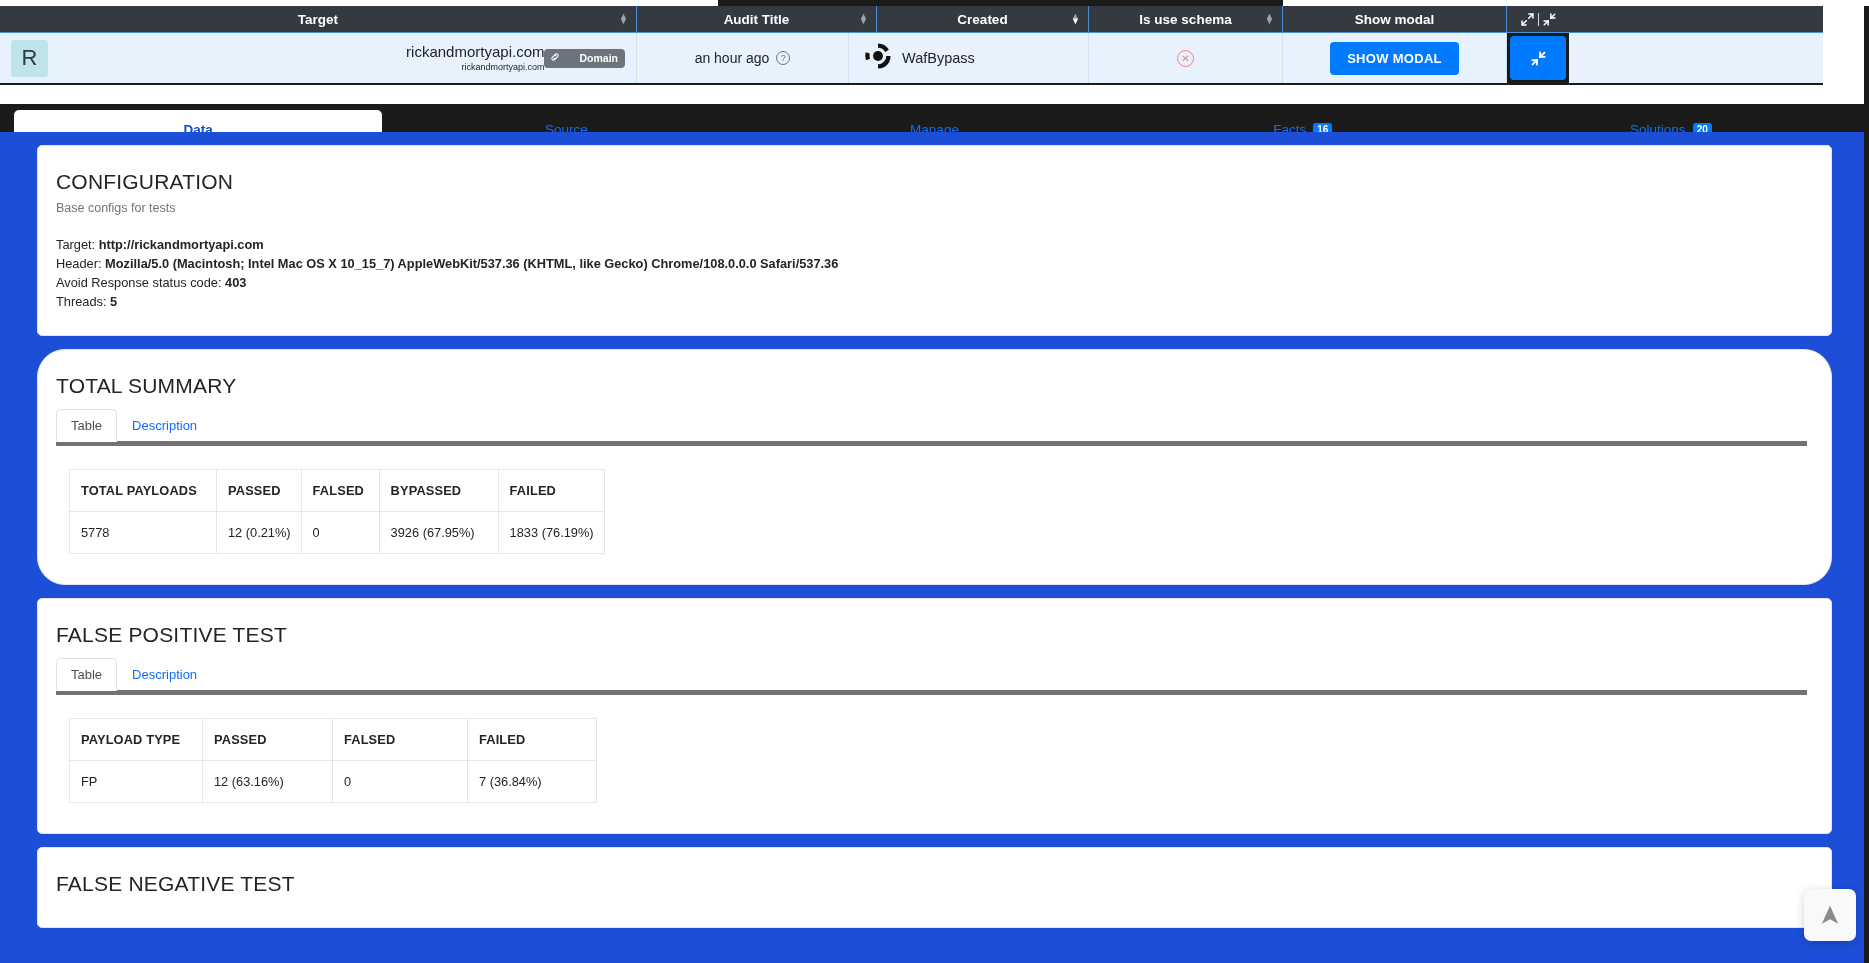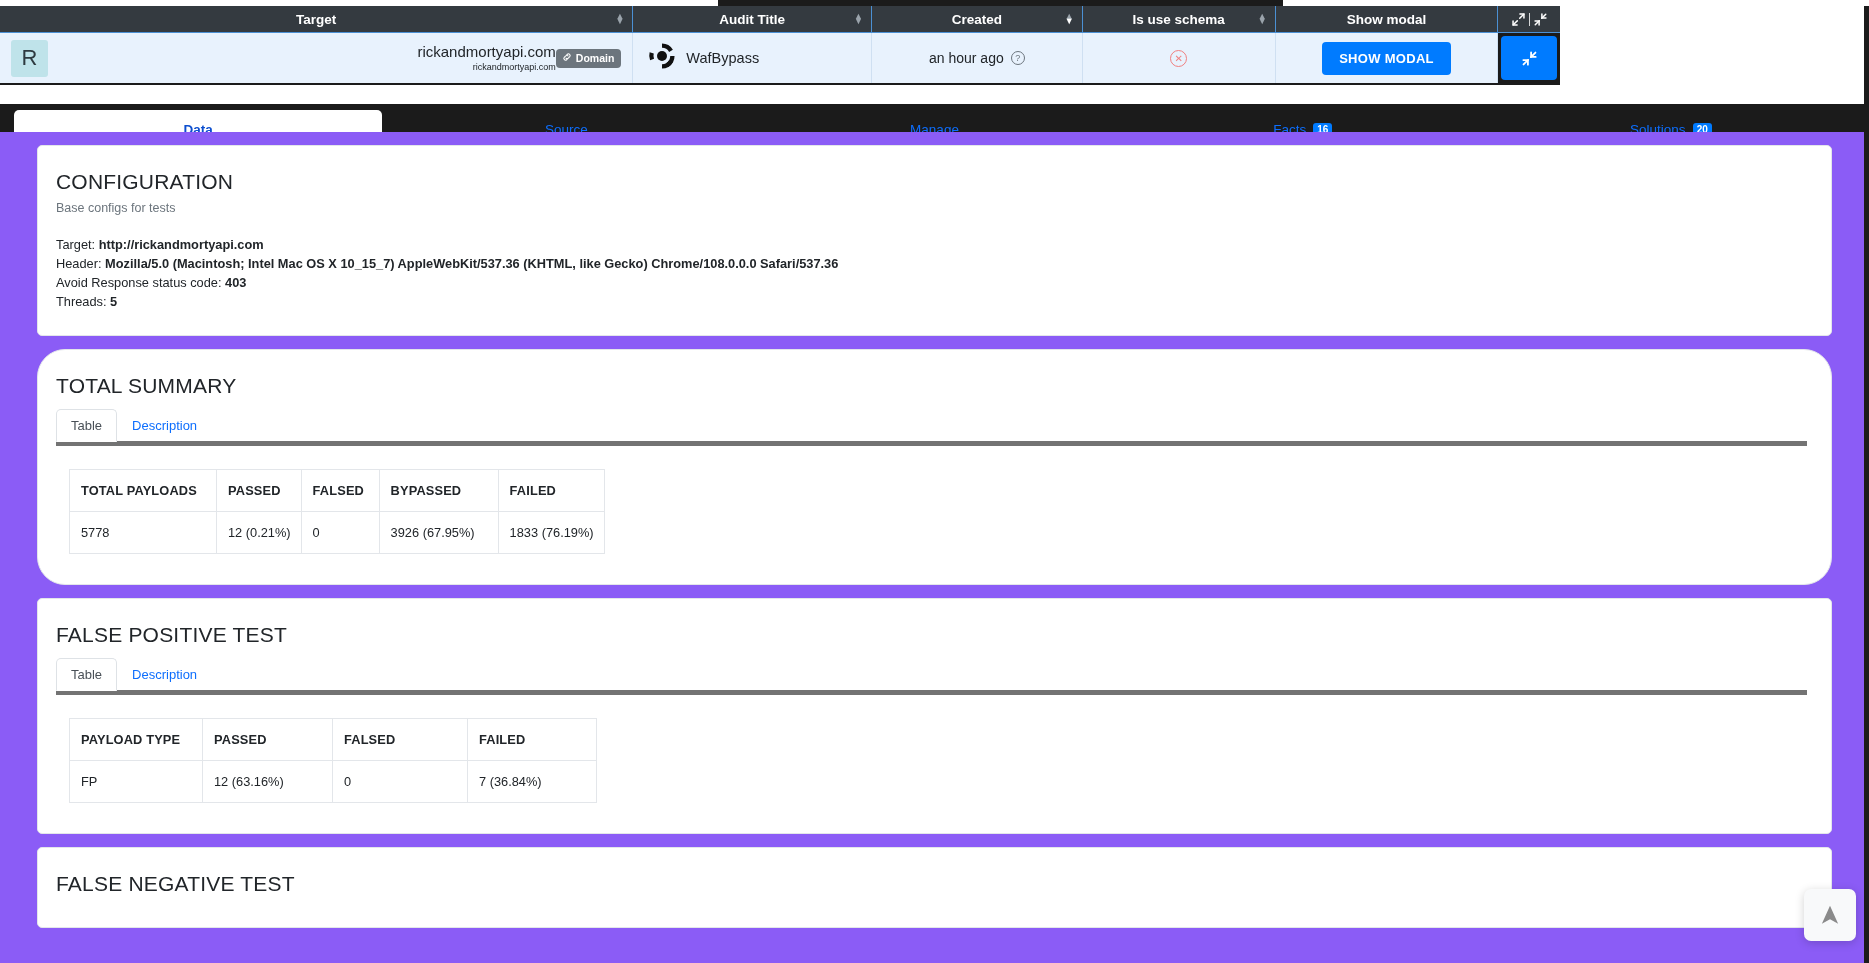--- a/index.html
+++ b/index.html
@@ -19,21 +19,21 @@
   }
   .top-strip .left-white {
     position: absolute; left: 0; top: 0; width: 718px; height: 6px; background: #fff;
   }
   .top-strip .right-white {
     position: absolute; left: 1283px; top: 0; width: 586px; height: 6px; background: #fff;
   }
 
   
   .audit-table {
-    position: absolute; top: 6px; left: 0; width: 1560px;
+    position: absolute; top: 6px; left: 0; width: 1823px;
   }
   .thead {
     display: flex;
     background: #343a40;
     height: 27px;
     align-items: stretch;
     border-bottom: 1px solid #4b90d4;
   }
   .th {
     display: flex; align-items: center; justify-content: center;
@@ -97,21 +97,21 @@
     margin-left: -37px;
   }
   .target-url { font-size: 15px; color: #212529; line-height: 18px; }
   .target-sub { font-size: 9px; color: #212529; line-height: 12px; }
   .domain-chip {
     background: #6c757d; color: #fff;
     font-size: 10.5px; font-weight: bold;
     border-radius: 4px;
     padding: 3px 7px 4px 6px;
     margin-right: 11px;
-    display: flex; align-items: center; gap: 4px;
+    display: flex; align-items: center; gap: 19px;
     white-space: nowrap;
   }
   .domain-chip svg { width: 10px; height: 10px; }
 
   .audit-cell { padding-left: 14px; display: flex; align-items: center; gap: 9px; }
   .audit-logo { width: 30px; height: 30px; }
   .audit-name { font-size: 14.5px; color: #212529; }
 
   .created-cell {
     width: 100%; display: flex; align-items: center; justify-content: center; gap: 7px;
@@ -179,21 +179,21 @@
     background: #007bff; color: #fff;
     font-size: 10px; font-weight: bold;
     border-radius: 3px;
     padding: 1px 4px 2px 4px;
     line-height: 11px;
   }
 
   
   .content {
     position: absolute; top: 132px; left: 0; width: 1869px; height: 831px;
-    background: #8b5cf6;
+    background: #1d4ed8;
     padding: 0 37px;
     overflow: hidden;
   }
   .card {
     background: #ffffff;
     border: 1px solid #e3e6ea;
     border-radius: 5px;
     margin-top: 13px;
     padding: 24px 24px 24px 18px;
   }
@@ -350,39 +350,39 @@
         <span>
           <svg viewBox="0 0 16 16" fill="none" stroke="#ffffff" stroke-width="1.7" stroke-linecap="round">
             <path d="M6.3 9.7a2.6 2.6 0 0 0 3.8 0l2.3-2.3a2.7 2.7 0 0 0-3.8-3.8l-1 1"></path>
             <path d="M9.7 6.3a2.6 2.6 0 0 0-3.8 0L3.6 8.6a2.7 2.7 0 0 0 3.8 3.8l1-1"></path>
           </svg>
         </span>
         <span>Domain</span>
       </div>
     </div>
 
+    <div class="td col-created">
+      <div class="created-cell">
+        <span>an hour ago</span>
+        <span class="q-circle">?</span>
+      </div>
+    </div>
+
     <div class="td col-audit">
       <div class="audit-cell">
         <span>
           <svg class="audit-logo" viewBox="0 0 32 32">
             <circle cx="16" cy="16" r="5.3" fill="#111"></circle>
             <path d="M16 2.6a13.4 13.4 0 0 1 11.6 6.7l-4 2.3A8.8 8.8 0 0 0 16 7.2z" fill="#111"></path>
             <path d="M27.6 22.7A13.4 13.4 0 0 1 16 29.4v-4.6a8.8 8.8 0 0 0 7.6-4.4z" fill="#111"></path>
             <path d="M4.4 9.3A13.4 13.4 0 0 1 16 2.6v4.6a8.8 8.8 0 0 0-7.6 4.4z" fill="#111" transform="rotate(150 16 16)"></path>
             <path d="M3.3 20.4a13.4 13.4 0 0 1-.5-8.4l4.4 1.3a8.8 8.8 0 0 0 .3 5.5z" fill="#111"></path>
           </svg>
         </span>
         <span class="audit-name">WafBypass</span>
-      </div>
-    </div>
-
-    <div class="td col-created">
-      <div class="created-cell">
-        <span>an hour ago</span>
-        <span class="q-circle">?</span>
       </div>
     </div>
 
     <div class="td col-schema">
       <div class="schema-cell">
         <span class="x-circle">✕</span>
       </div>
     </div>
 
     <div class="td col-modal">

